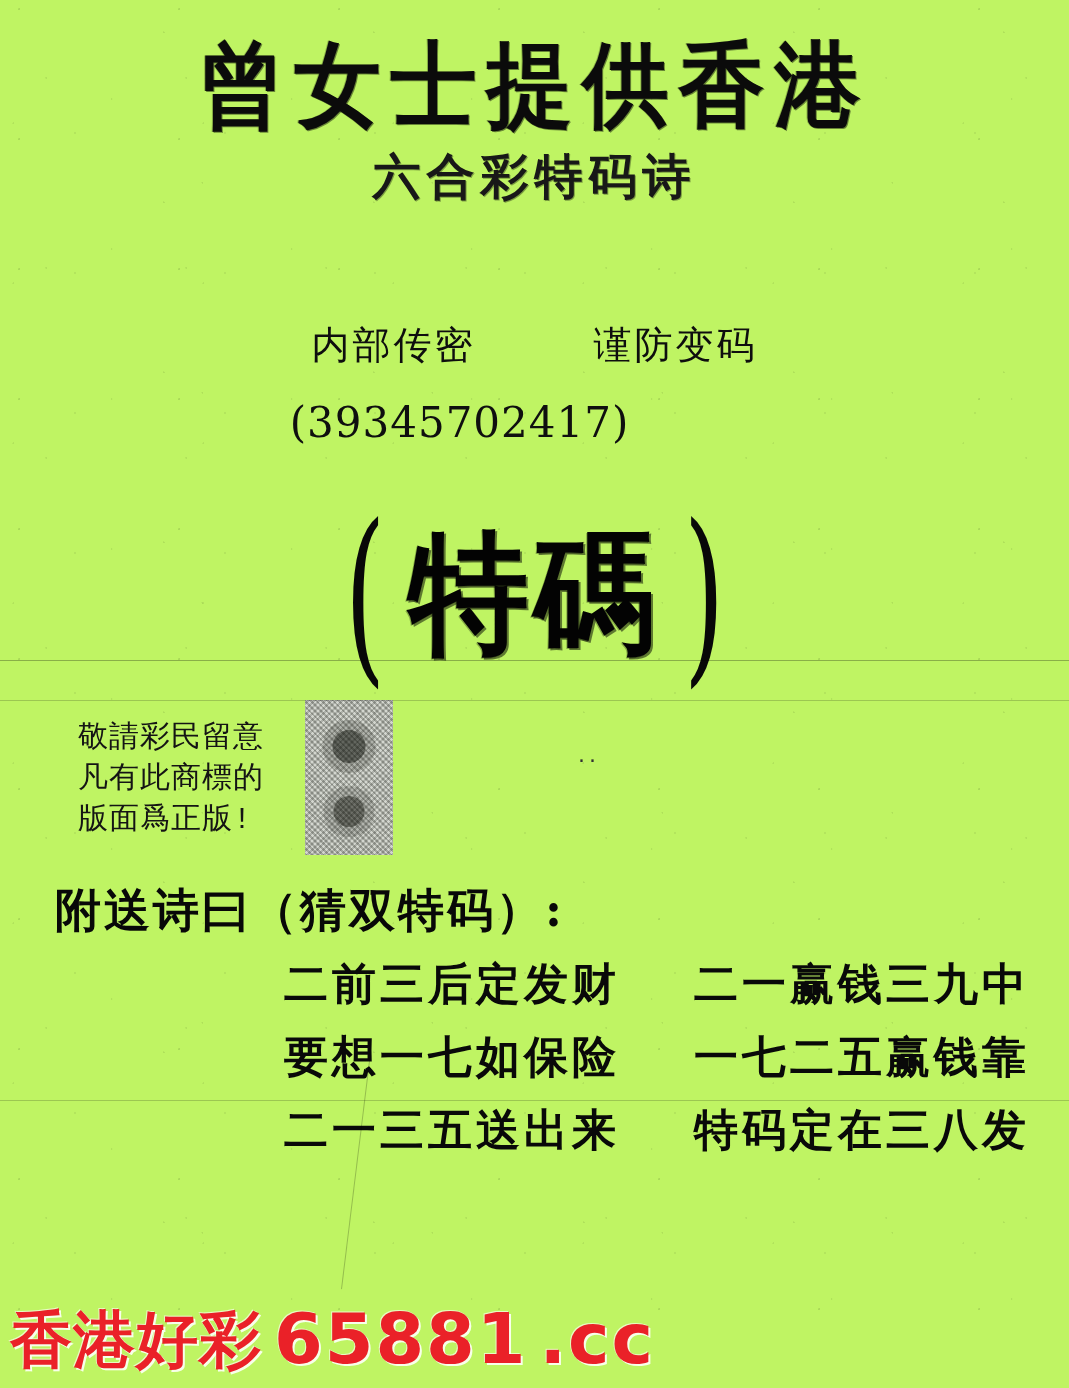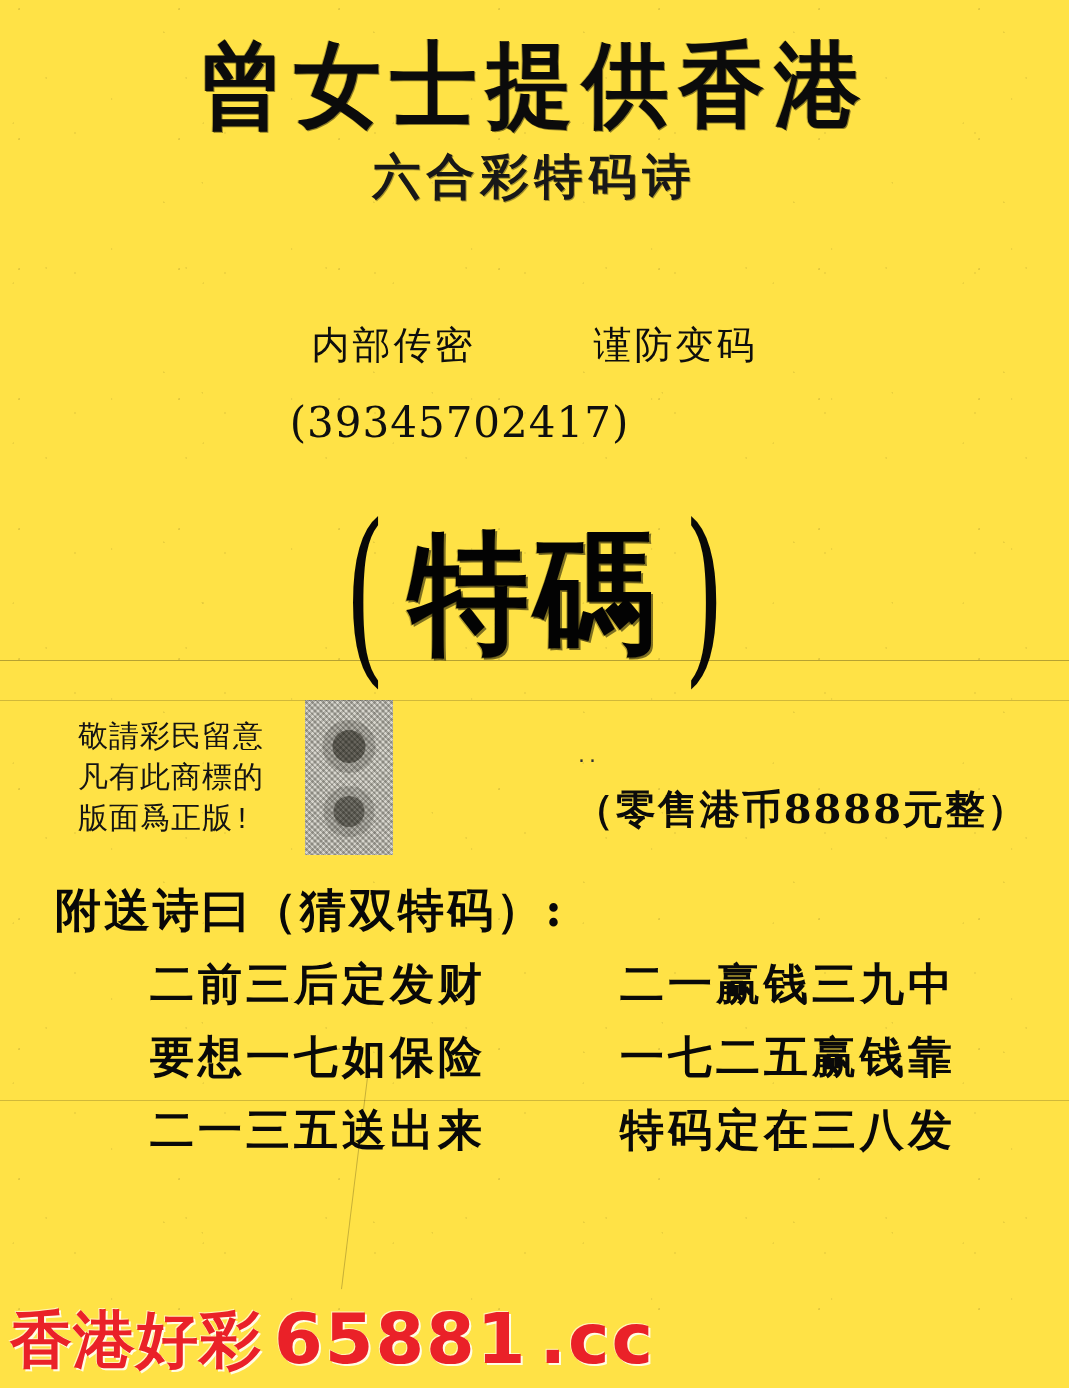--- a/index.html
+++ b/index.html
@@ -8,21 +8,21 @@
     background: #ffffff;
   }
   body {
     font-family: "DejaVu Sans", sans-serif;
   }
   #page {
     position: relative;
     width: 1069px;
     height: 1388px;
     overflow: hidden;
-    background: #fde047;
+    background: #bef264;
     filter: contrast(1.02);
   }
   
   #page::before {
     content: "";
     position: absolute;
     inset: 0;
     pointer-events: none;
     background-image:
       radial-gradient(circle at 12% 7%, rgba(0,0,0,0.13) 0.8px, transparent 1.2px),
@@ -186,20 +186,21 @@
     font-size: 46px;
     letter-spacing: 3px;
     color: #0a0a0a;
     white-space: nowrap;
   }
   .poem-grid {
     position: absolute;
     left: 150px;
     top: 955px;
     width: 880px;
+    text-align: right;
   }
   .poem-row {
     display: flex;
     justify-content: flex-start;
     margin-bottom: 14px;
   }
   .poem-cell {
     font-family: "DejaVu Serif", serif;
     font-weight: bold;
     font-size: 44px;
@@ -285,21 +286,20 @@
   <div class="left-note">
     <div>敬請彩民留意</div>
     <div>凡有此商標的</div>
     <div>版面爲正版!</div>
   </div>
 
   <div class="stamp"></div>
 
   <div class="dots">..</div>
 
-  <div class="price">（零售港币8888元整）</div>
 
   <div class="poem-heading">附送诗曰（猜双特码）:</div>
 
   <div class="poem-grid">
     <div class="poem-row">
       <span class="poem-cell left">二前三后定发财</span>
       <span class="poem-cell right">二一赢钱三九中</span>
     </div>
     <div class="poem-row">
       <span class="poem-cell left">要想一七如保险</span>

